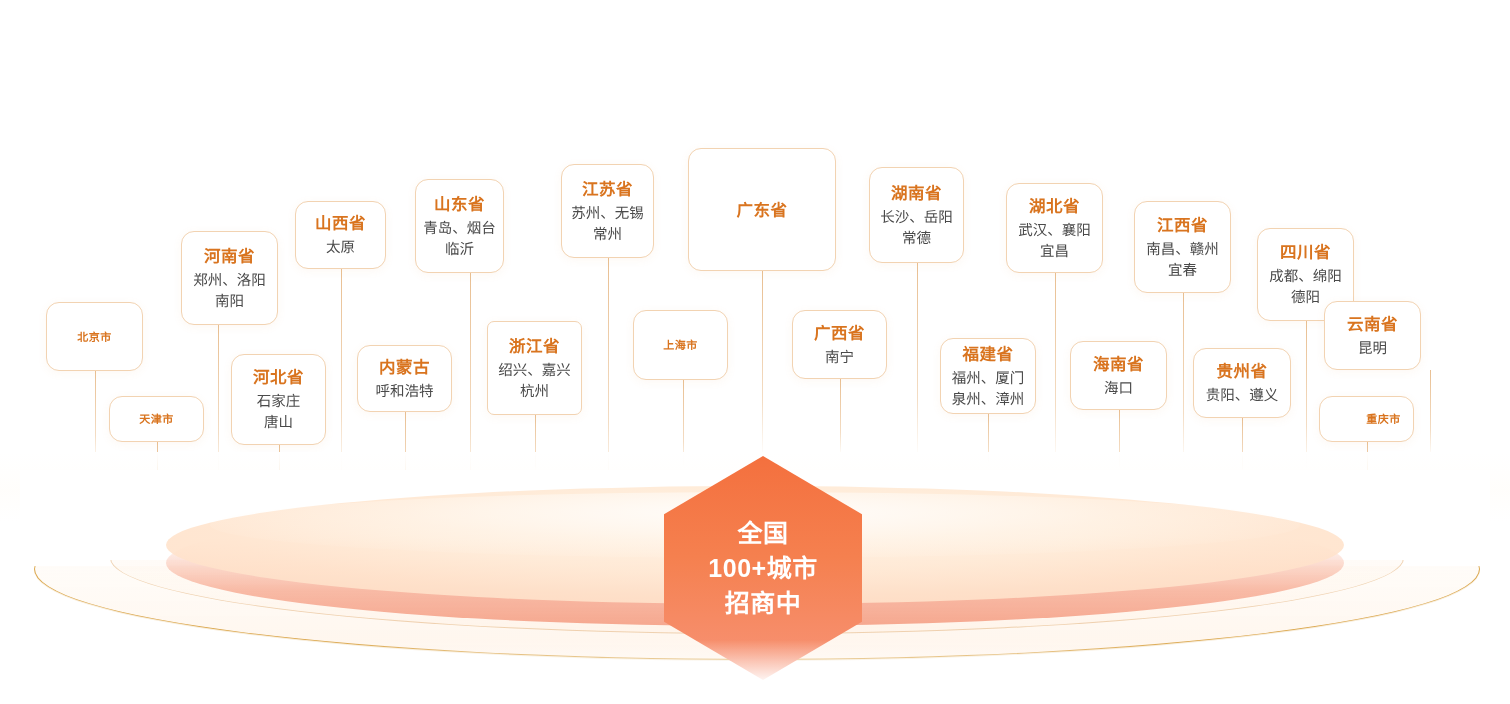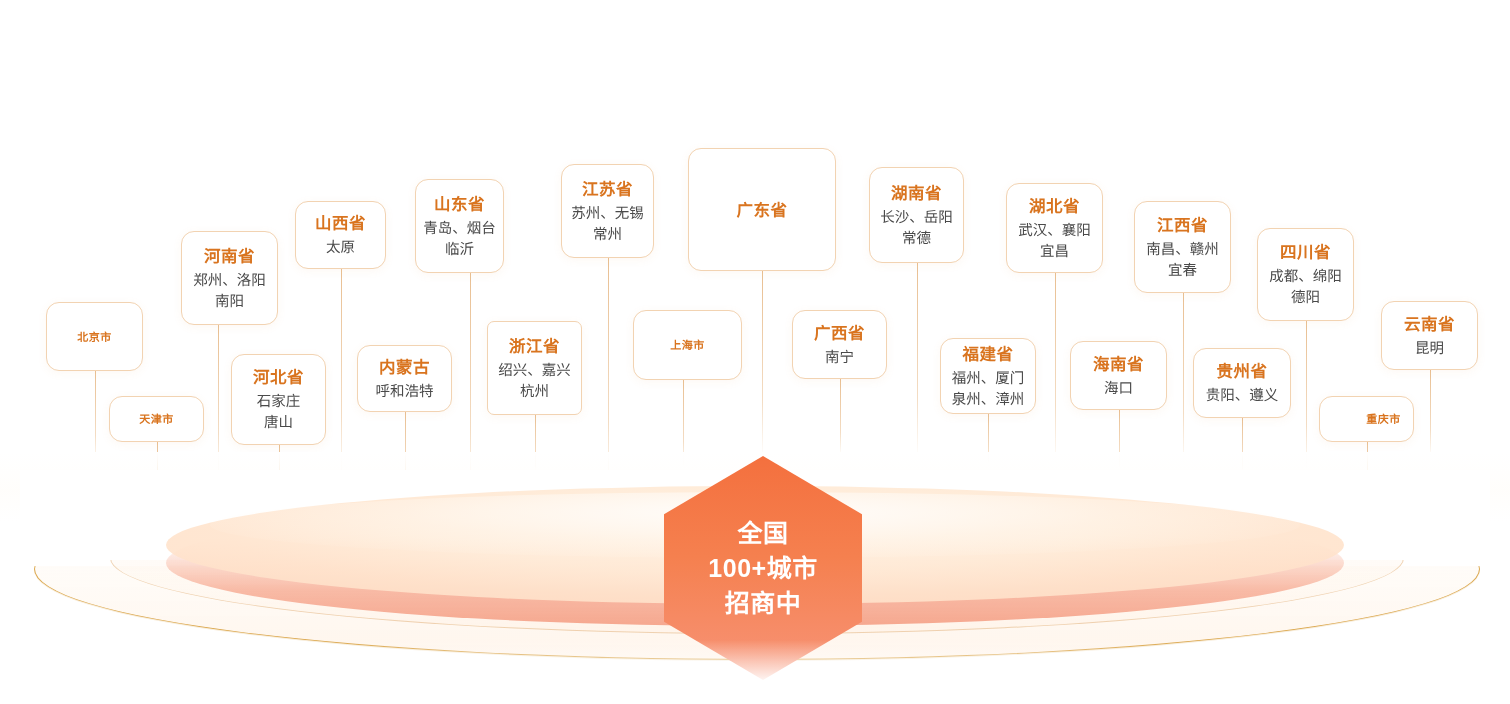--- a/index.html
+++ b/index.html
@@ -185,21 +185,21 @@
       <div class="card" style="left: 487px; top: 321px; width: 95px; height: 94px; border-radius: 7px;">
         <div class="ttl">浙江省</div>
         <div class="cities">绍兴、嘉兴
 杭州</div>
       </div>
       <div class="card" style="left: 561px; top: 164px; width: 93px; height: 94px;">
         <div class="ttl">江苏省</div>
         <div class="cities">苏州、无锡
 常州</div>
       </div>
-      <div class="card solo" style="left: 633px; top: 310px; width: 109px; height: 70px;">
+      <div class="card solo" style="left: 633px; top: 310px; width: 95px; height: 70px;">
         <div class="ttl">上海市</div>
       </div>
       <div class="card" style="left: 688px; top: 148px; width: 148px; height: 123px;">
         <div class="ttl">广东省</div>
       </div>
       <div class="card" style="left: 792px; top: 310px; width: 95px; height: 69px;">
         <div class="ttl">广西省</div>
         <div class="cities">南宁</div>
       </div>
       <div class="card" style="left: 869px; top: 167px; width: 95px; height: 96px;">
@@ -231,21 +231,21 @@
         <div class="cities">贵阳、遵义</div>
       </div>
       <div class="card" style="left: 1257px; top: 228px; width: 97px; height: 93px;">
         <div class="ttl">四川省</div>
         <div class="cities">成都、绵阳
 德阳</div>
       </div>
       <div class="card solo" style="left: 1319px; top: 396px; width: 95px; height: 46px; padding-left: 34px;">
         <div class="ttl">重庆市</div>
       </div>
-      <div class="card" style="left: 1381px; top: 301px; width: 97px; height: 69px;">
+      <div class="card" style="left: 1324px; top: 301px; width: 97px; height: 69px;">
         <div class="ttl">云南省</div>
         <div class="cities">昆明</div>
       </div>
     </div>
 
   <div class="podium-haze"></div>
 
   <div class="podium-layer podium-outer"></div>
   <div class="podium-outer-mask"></div>
 

